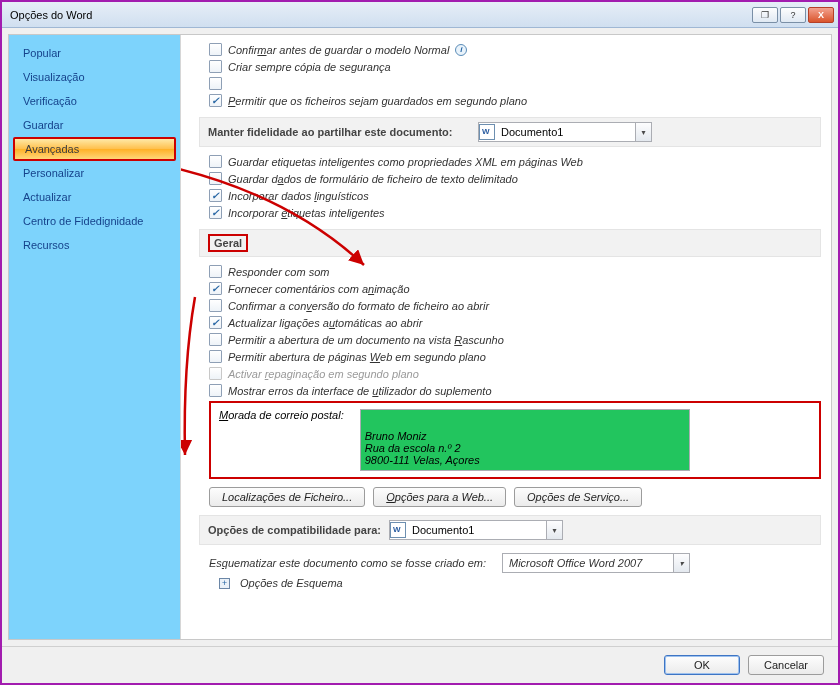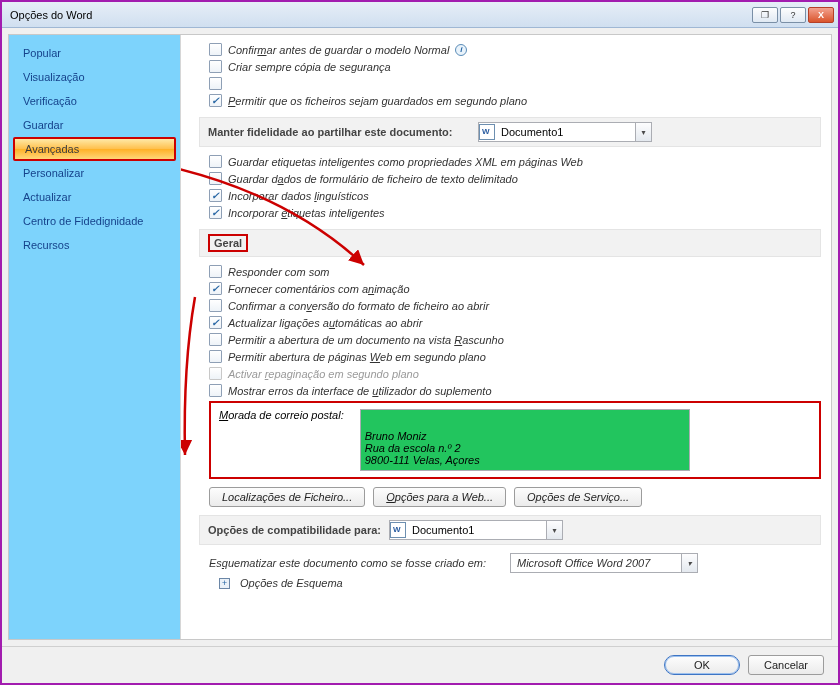--- a/index.html
+++ b/index.html
@@ -32,21 +32,21 @@
 u { text-decoration: underline; }
 .highlight-box { border: 2px solid #c00; display: inline-block; padding: 1px 4px; }
 .address-area { display: flex; align-items: flex-start; border: 2px solid #c00; padding: 6px 8px; margin: 2px 0 4px 10px; gap: 16px; }
 .address-label { white-space: nowrap; }
 .address-text { border: 1px solid #abadb3; background: #22c55e; width: 330px; height: 62px; padding: 20px 4px; white-space: pre-line; }
 .btn-row { display: flex; gap: 8px; margin: 8px 0 4px 10px; }
 .btn { border: 1px solid #9c9c9c; background: linear-gradient(#fdfdfd,#ebebeb); padding: 3px 12px; border-radius: 3px; color: #222; }
 .expand-icon { width: 11px; height: 11px; border: 1px solid #6b86a6; background: #eaf1f8; display: inline-flex; align-items: center; justify-content: center; font-size: 9px; color: #2766a4; margin-left: 10px; margin-right: 4px; }
 .footer { border-top: 1px solid #d0d0d0; padding: 8px 14px; display: flex; justify-content: flex-end; gap: 8px; background: #f0f0f0; }
 .footer .btn { min-width: 76px; text-align: center; }
-.footer .btn.primary { border-color: #3e75c4; box-shadow: inset 0 0 0 1px #9dc1ee; border-radius: 10px; }
+.footer .btn.primary { border-color: #3e75c4; box-shadow: inset 0 0 0 1px #9dc1ee; }
 .arrow-svg { position: absolute; pointer-events: none; }
 </style>
 </head>
 <body>
 
 <div class="window">
 
   <div class="titlebar">
     <span class="titlebar-title">Opções do Word</span>
     <div class="titlebar-btns">
@@ -192,21 +192,21 @@
         <div class="combo">
           <span class="doc-icon"></span>
           <span class="combo-text">Documento1</span>
           <span class="combo-btn"></span>
         </div>
       </div>
 
       <div class="group">
         <div class="check-row" style="padding-left:10px;gap:16px;">
           <span><span>Es</span><u>q</u><span>uematizar este documento como se fosse criado em:</span></span>
-          <div class="combo" style="margin-left:8px;justify-content:space-between;">
+          <div class="combo" style="justify-content:space-between;">
             <span class="combo-text" style="min-width:170px;">Microsoft Office Word 2007</span>
             <span class="combo-btn"></span>
           </div>
         </div>
         <div class="check-row">
           <span class="expand-icon">+</span>
           <span>Opções de Esquema</span>
         </div>
       </div>
 

